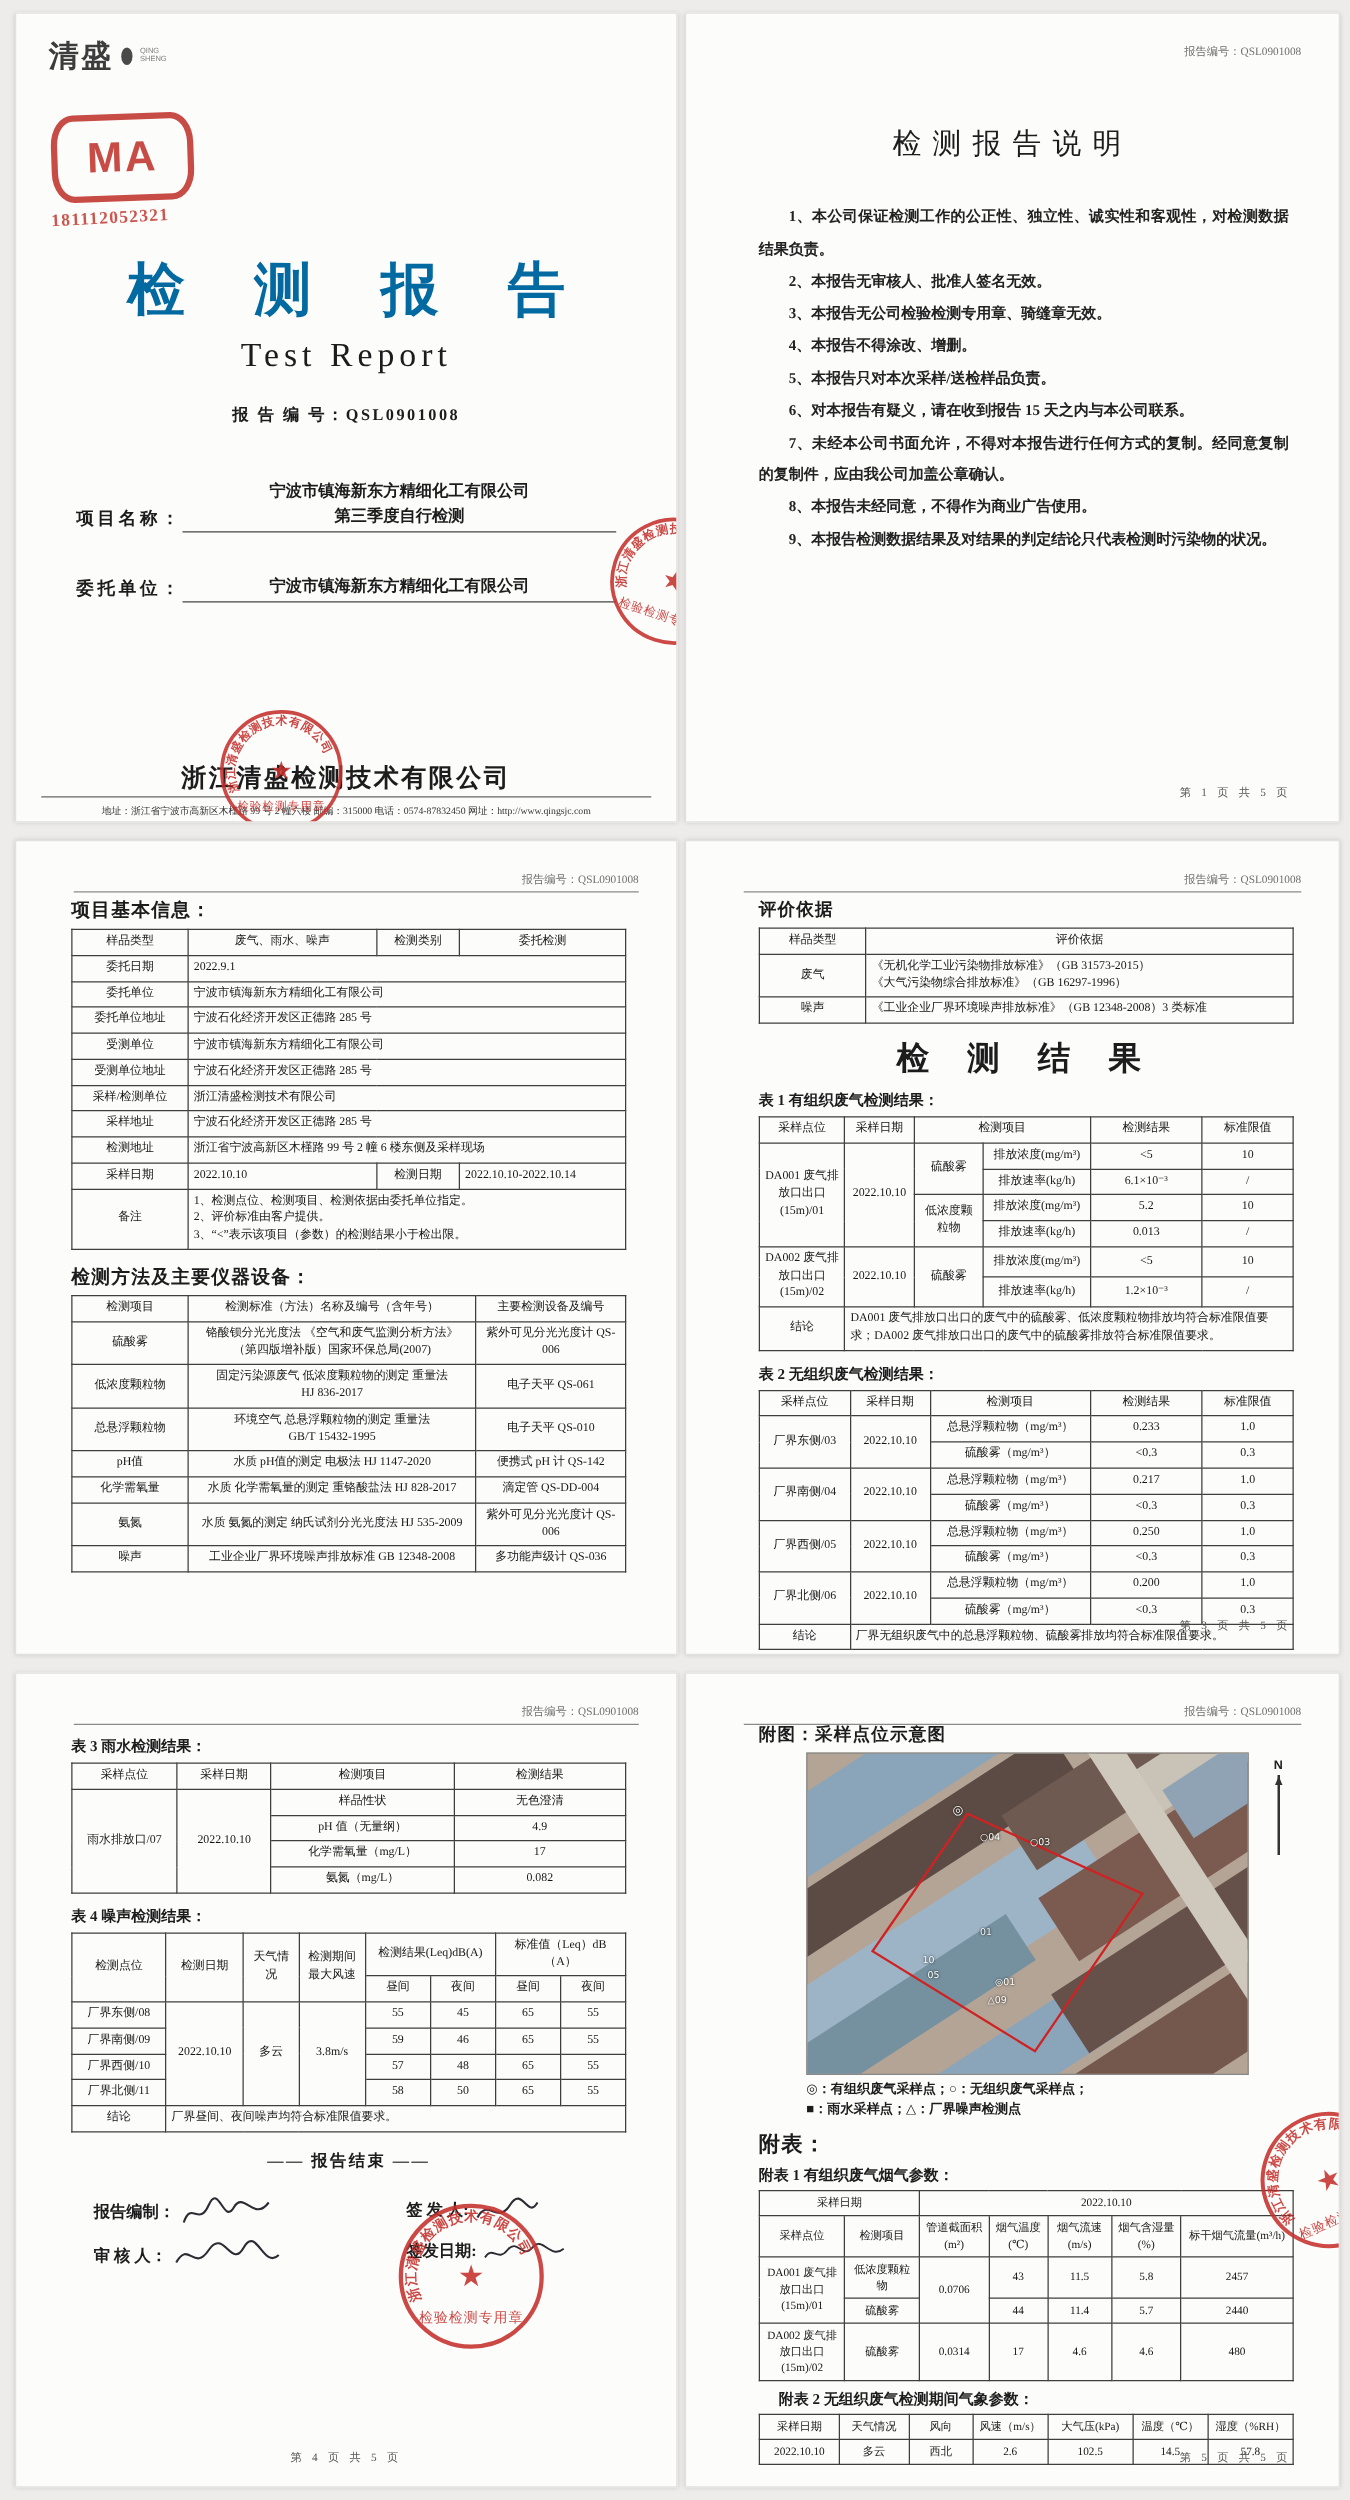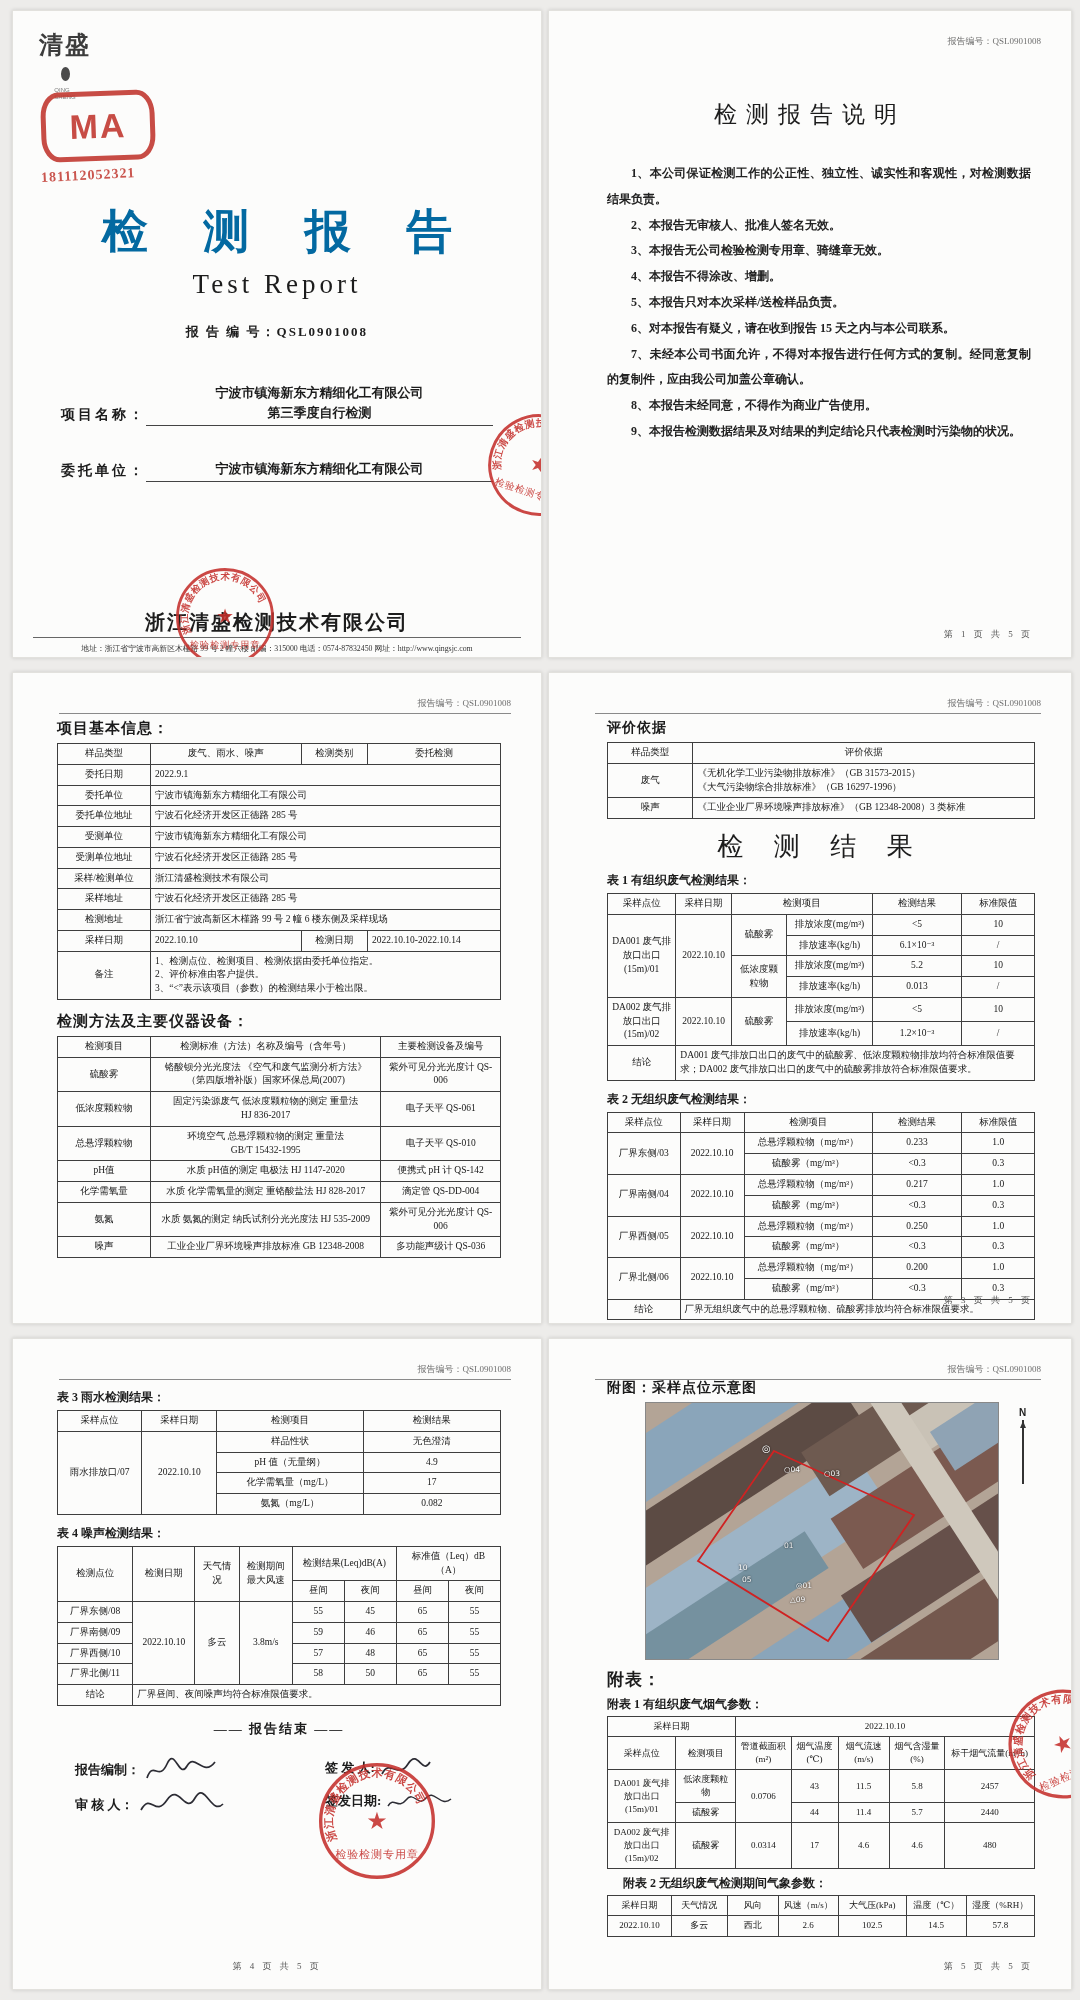--- a/index.html
+++ b/index.html
@@ -14,21 +14,21 @@
   #p5{left:12px;top:1338px;width:530px;height:652px;}
   #p6{left:548px;top:1338px;width:524px;height:652px;}
 
   .pagehead{position:absolute;top:24px;left:46px;right:30px;text-align:right;
             font-size:9px;color:#6f6f6f;padding-bottom:3px;}
   .pagehead.rule{border-bottom:1px solid #8a8a8a;}
   .pagefoot{position:absolute;bottom:16px;right:38px;font-size:9px;color:#555;letter-spacing:3px;}
   .pagefoot.center{left:0;right:0;text-align:center;}
 
   
-  .logo{position:absolute;top:18px;left:26px;display:flex;align-items:center;gap:6px;flex-direction:column;}
+  .logo{position:absolute;top:18px;left:26px;display:flex;align-items:center;gap:6px;}
   .logo .cn{font-size:24px;font-weight:bold;color:#3c3c3c;letter-spacing:2px;}
   .logo .seed{width:9px;height:14px;border-radius:50%;background:#4a4a4a;position:relative;}
   .logo .en{font-size:6px;color:#7c7c7c;line-height:1.1;font-family:"Liberation Sans",sans-serif;}
   .cma{position:absolute;top:80px;left:28px;color:#c23a32;}
   .cma .box{width:104px;height:60px;border:5px solid #c23a32;border-radius:18px/24px;
             display:flex;align-items:center;justify-content:center;transform:rotate(-2deg);opacity:.9;}
   .cma .ma{font-size:34px;font-weight:bold;letter-spacing:2px;font-family:"Liberation Sans",sans-serif;}
   .cma .num{margin-top:6px;font-size:14px;font-weight:bold;letter-spacing:1px;transform:rotate(-3deg);opacity:.85;}
   .cvtitle{position:absolute;top:190px;left:0;right:0;text-align:center;font-size:46px;
            font-weight:bold;letter-spacing:22px;text-indent:22px;color:#0369a1;}
@@ -51,21 +51,21 @@
   .notebody{position:absolute;top:150px;left:58px;right:40px;font-size:12px;line-height:2.15;
             text-align:justify;}
   .notebody p{margin:0;text-indent:2em;font-weight:bold;color:#222;}
 
   
   .sect{font-size:14px;font-weight:bold;letter-spacing:1px;margin:0 0 5px 0;}
   .tbl{width:100%;border-collapse:collapse;table-layout:fixed;font-size:9.5px;color:#161616;}
   .tbl td{border:1px solid #3e3e3e;padding:3px 4px;text-align:center;vertical-align:middle;line-height:1.45;}
   .tbl .la{text-align:left;}
   .pre{white-space:pre-line;}
-  .bigres{ text-align:center;font-size:26px;font-weight:normal;letter-spacing:12px;margin:10px 0 8px 0;}
+  .bigres{ text-align:center;font-size:26px;font-weight:bold;letter-spacing:12px;margin:10px 0 8px 0;}
   .cap{font-size:12px;font-weight:bold;margin:10px 0 4px 0;}
 
   #p3 .content{position:absolute;top:46px;left:44px;right:40px;}
   #p4 .content{position:absolute;top:46px;left:58px;right:36px;}
   #p5 .content{position:absolute;top:46px;left:44px;right:40px;}
   #p6 .content{position:absolute;top:40px;left:58px;right:36px;}
 
   
   .endmark{text-align:center;font-size:13px;font-weight:bold;letter-spacing:2px;margin:14px 0 10px 0;}
   .sigarea{position:relative;font-size:13px;font-weight:bold;height:120px;}
@@ -640,20 +640,24 @@
       <span class="mk" style="left:150px;top:178px;">◎01</span>
       <span class="mk" style="left:144px;top:192px;">△09</span>
       <span class="mk" style="left:92px;top:160px;">10</span>
       <span class="mk" style="left:96px;top:172px;">05</span>
     </div>
     <div class="north" style="position:absolute;left:412px;top:28px;">
       <span class="n">N</span>
       <span class="shaft"></span>
     </div>
 
+    <div class="legend">
+      <div>◎：有组织废气采样点；○：无组织废气采样点；</div>
+      <div>■：雨水采样点；△：厂界噪声检测点</div>
+    </div>
 
     <div class="sect" style="margin-top:8px;font-size:17px;">附表：</div>
     <div class="cap" style="margin:0 0 3px 0;">附表 1 有组织废气烟气参数：</div>
     <table class="tbl" style="font-size:9px;">
       <colgroup>
           <col style="width:16%">
           <col style="width:14%">
           <col style="width:13%">
           <col style="width:11%">
           <col style="width:12%">

